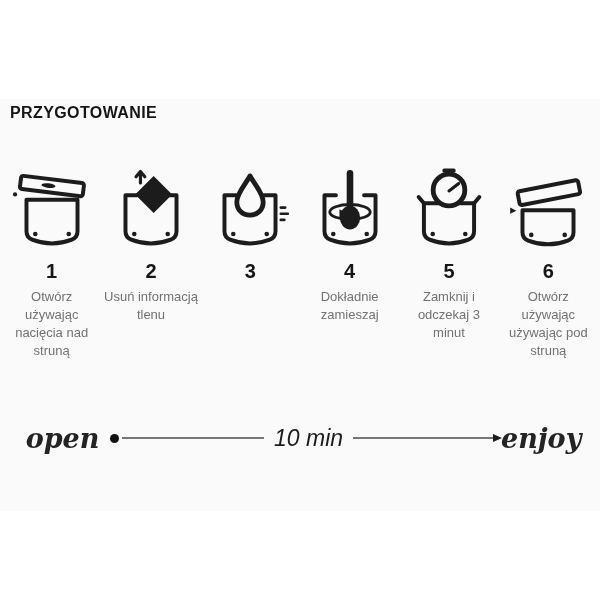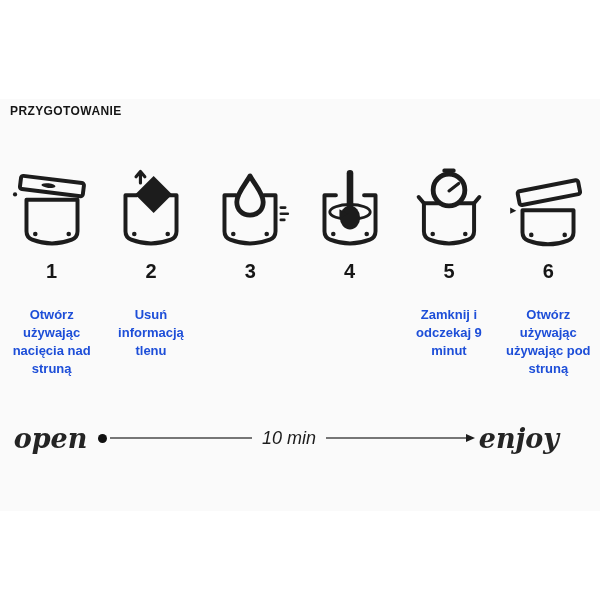--- a/index.html
+++ b/index.html
@@ -5,53 +5,53 @@
   html,body{margin:0;padding:0;}
   body{
     width:600px;height:600px;background:#ffffff;
     font-family:"Liberation Sans", sans-serif;
     color:#1c1c1c;overflow:hidden;position:relative;
   }
   .stage{position:absolute;inset:0;width:600px;height:600px;}
   .band{position:absolute;left:0;top:99px;width:600px;height:412px;background:#fafafa;}
   .title{
     position:absolute;left:10px;top:104px;
-    font-size:12px;font-weight:700;letter-spacing:.4px;color:#161616;
+    font-size:16px;font-weight:700;letter-spacing:.4px;color:#161616;
   }
   .steps{
     position:absolute;left:2px;right:2px;top:168px;
     display:flex;justify-content:space-around;
   }
   .step{display:flex;flex-direction:column;align-items:center;width:97px;}
   .step svg{width:88px;height:88px;display:block;}
   .step-number{margin-top:4px;font-size:20px;font-weight:700;color:#161616;}
   .step-label{
-    margin-top:23px;width:96px;text-align:center;
-    font-size:13px;line-height:1.38;font-weight:700;color:#1d4ed8;
+    margin-top:5px;width:96px;text-align:center;
+    font-size:13px;line-height:1.38;font-weight:400;color:#737373;
   }
   .timeline{
     position:absolute;left:0;top:412px;width:588px;height:52px;
-    display:flex;align-items:center;padding-left:3px;box-sizing:border-box;
+    display:flex;align-items:center;padding-left:15px;box-sizing:border-box;
   }
   .script{
     font-family:"DejaVu Serif", serif;font-style:italic;font-weight:700;
     font-size:27px;color:#242424;
   }
   .script-open{width:95px;text-align:center;}
-  .script-enjoy{width:85px;margin-left:8px;text-align:right;}
+  .script-enjoy{width:85px;margin-left:8px;text-align:left;}
   .tl-dot{width:9px;height:9px;border-radius:50%;background:#111;flex:none;}
   .tl-line{height:2px;background:#767676;flex:none;margin-left:3px;}
   .tl-line-1{width:142px;}
   .tl-line-2{width:140px;position:relative;margin-left:0;}
   .tl-line-2::after{
     content:"";position:absolute;right:-9px;top:-3.5px;
     border-left:9px solid #1d1d1d;border-top:4.5px solid transparent;border-bottom:4.5px solid transparent;
   }
   .tl-duration{
-    margin:0 10px;font-size:18px;font-style:italic;color:#1d1d1d;white-space:nowrap;
+    margin:0 10px;font-size:23px;font-style:italic;color:#1d1d1d;white-space:nowrap;
   }
   .icon-stroke{fill:none;stroke:#1c1c1c;stroke-width:4.5;stroke-linecap:round;stroke-linejoin:round;}
   .icon-fill{fill:#1c1c1c;stroke:none;}
 </style>
 </head>
 <body>
 
 <div class="stage">
   <div class="band"></div>
 
@@ -101,34 +101,35 @@
       <svg viewBox="0 0 100 100" aria-hidden="true">
         <path class="icon-stroke" d="M34 31 H21 V72 Q21 79 27.5 81.5 Q50 90 72.5 81.5 Q79 79 79 72 V31 H66"></path>
         <circle class="icon-fill" cx="31" cy="75" r="2.6"></circle>
         <circle class="icon-fill" cx="69" cy="75" r="2.6"></circle>
         <ellipse class="icon-stroke" style="stroke-width:3.2" cx="50" cy="50" rx="23" ry="8.5"></ellipse>
         <line class="icon-stroke" style="stroke-width:7.5" x1="50" y1="6" x2="50" y2="42"></line>
         <ellipse class="icon-fill" cx="50" cy="56.5" rx="11.5" ry="13.5"></ellipse>
         <polygon class="icon-fill" points="38,47 48,52 38,57.5"></polygon>
       </svg>
       <div class="step-number">4</div>
+      <div class="step-label">Dokładnie zamieszaj</div>
     </div>
 
     <div class="step">
       <svg viewBox="0 0 100 100" aria-hidden="true">
         <path class="icon-stroke" d="M15.5 33 L21.5 40 H78.5 L84.5 33"></path>
         <path class="icon-stroke" d="M21.5 40 V72 Q21.5 79 28 81.5 Q50 90 72 81.5 Q78.5 79 78.5 72 V40"></path>
         <circle class="icon-fill" cx="31.5" cy="75" r="2.6"></circle>
         <circle class="icon-fill" cx="68.5" cy="75" r="2.6"></circle>
         <rect class="icon-fill" x="42.5" y="0.5" width="15" height="5" rx="2"></rect>
         <circle class="icon-stroke" style="fill:#fafafa;stroke-width:5.5" cx="50" cy="25" r="18"></circle>
         <line class="icon-stroke" style="stroke-width:3.6" x1="50" y1="26" x2="61" y2="17.5"></line>
       </svg>
       <div class="step-number">5</div>
-      <div class="step-label">Zamknij i odczekaj 9 minut</div>
+      <div class="step-label">Zamknij i odczekaj 3 minut</div>
     </div>
 
     <div class="step">
       <svg viewBox="0 0 100 100" aria-hidden="true">
         <g transform="rotate(-11 51 28)">
           <rect class="icon-stroke" x="16" y="20" width="70" height="16" rx="2.5"></rect>
         </g>
         <polygon class="icon-fill" points="7,45 14,48.5 7,52"></polygon>
         <path class="icon-stroke" d="M21 48 H79 V73 Q79 80 72.5 82.5 Q50 91 27.5 82.5 Q21 80 21 73 Z"></path>
         <circle class="icon-fill" cx="31" cy="76" r="2.6"></circle>

